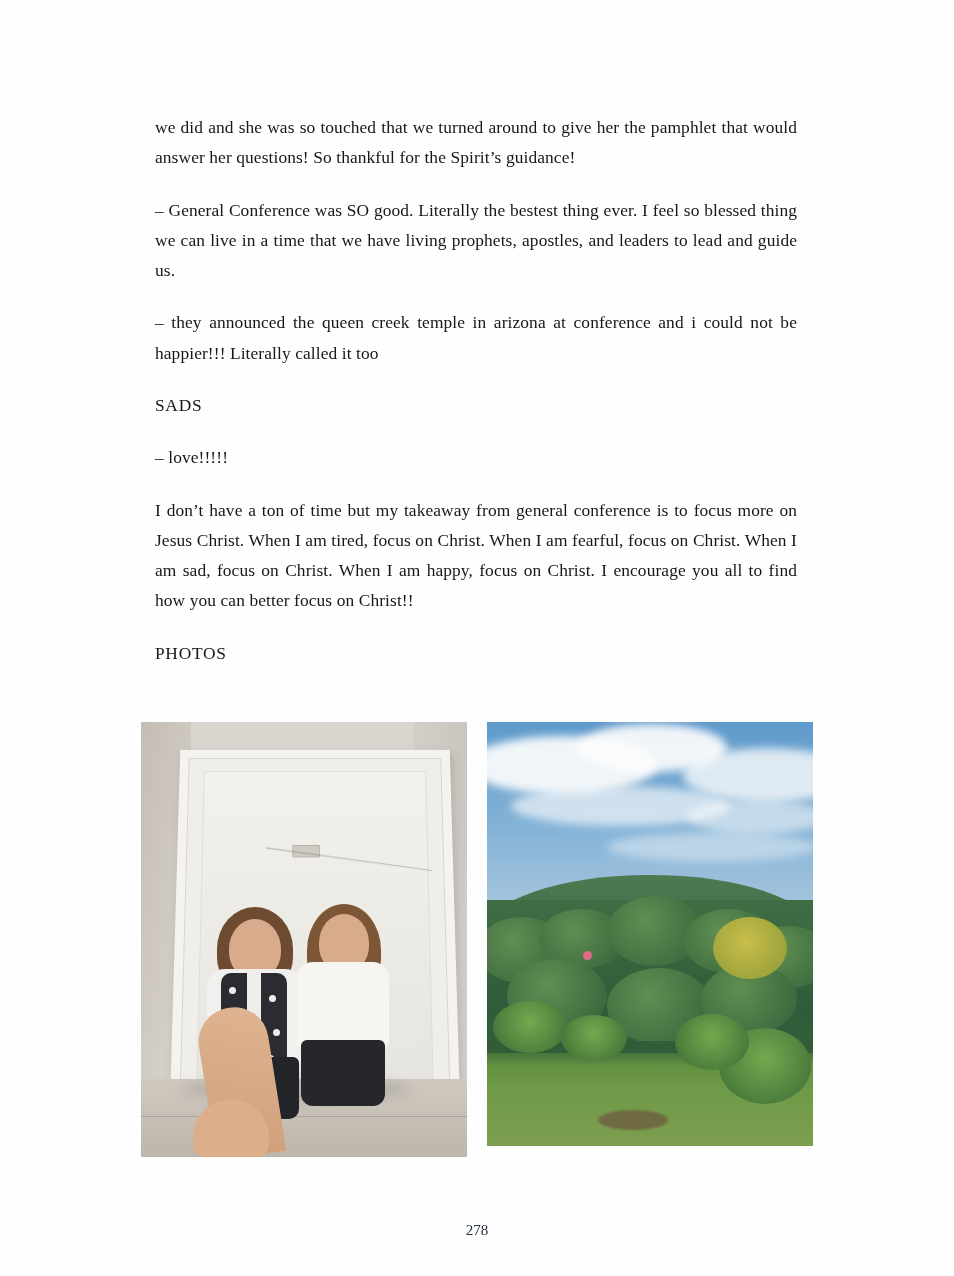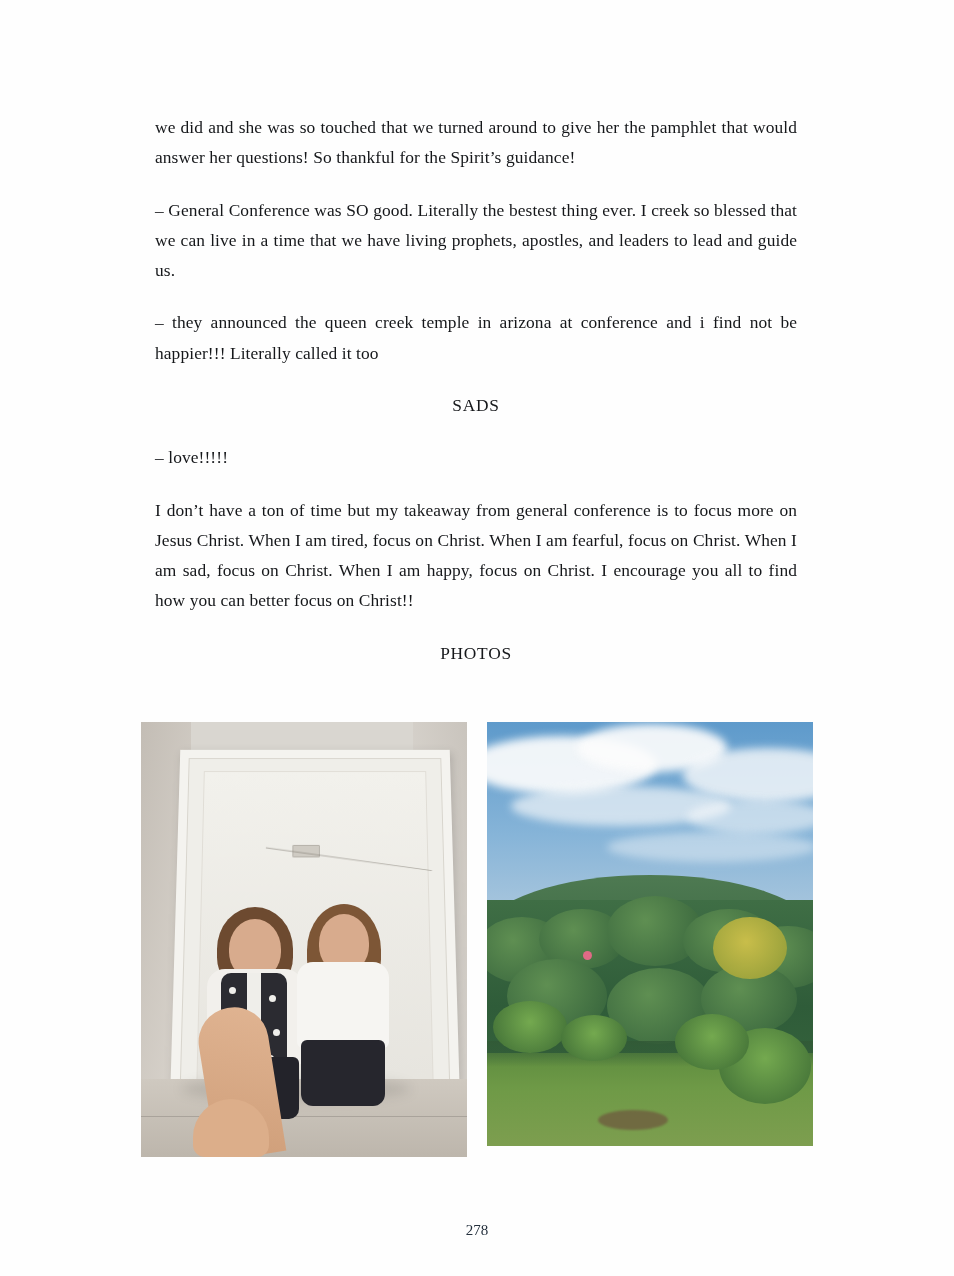--- a/index.html
+++ b/index.html
@@ -35,21 +35,21 @@
     text-align: justify;
     text-justify: inter-word;
     color: #15171a;
     letter-spacing: 0.1px;
   }
   p.para:last-child { margin-bottom: 0; }
   p.heading {
     margin: 0 0 22px 0;
     font-size: 17.4px;
     line-height: 1.74;
-    text-align: center;
+    text-align: left;
     letter-spacing: 0.7px;
     color: #15171a;
   }
   .photos-row {
     position: absolute;
     left: 141px;
     top: 722px;
     width: 672px;
     height: 435px;
   }
@@ -235,22 +235,22 @@
     background: #e06a86; border-radius: 50%;
   }
 </style>
 </head>
 <body>
 
 <div class="page">
 
   <div class="content">
     <p class="para">we did and she was so touched that we turned around to give her the pamphlet that would answer her questions! So thankful for the Spirit’s guidance!</p>
-    <p class="para">– General Conference was SO good. Literally the bestest thing ever. I creek so blessed that we can live in a time that we have living prophets, apostles, and leaders to lead and guide us.</p>
-    <p class="para">– they announced the queen creek temple in arizona at conference and i find not be happier!!! Literally called it too</p>
+    <p class="para">– General Conference was SO good. Literally the bestest thing ever. I feel so blessed thing we can live in a time that we have living prophets, apostles, and leaders to lead and guide us.</p>
+    <p class="para">– they announced the queen creek temple in arizona at conference and i could not be happier!!! Literally called it too</p>
     <p class="heading">SADS</p>
     <p class="para">– love!!!!!</p>
     <p class="para">I don’t have a ton of time but my takeaway from general conference is to focus more on Jesus Christ. When I am tired, focus on Christ. When I am fearful, focus on Christ. When I am sad, focus on Christ. When I am happy, focus on Christ. I encourage you all to find how you can better focus on Christ!!</p>
     <p class="heading">PHOTOS</p>
   </div>
 
   <div class="photos-row">
 
     <div class="photo photo-left">
       <div class="p1">

